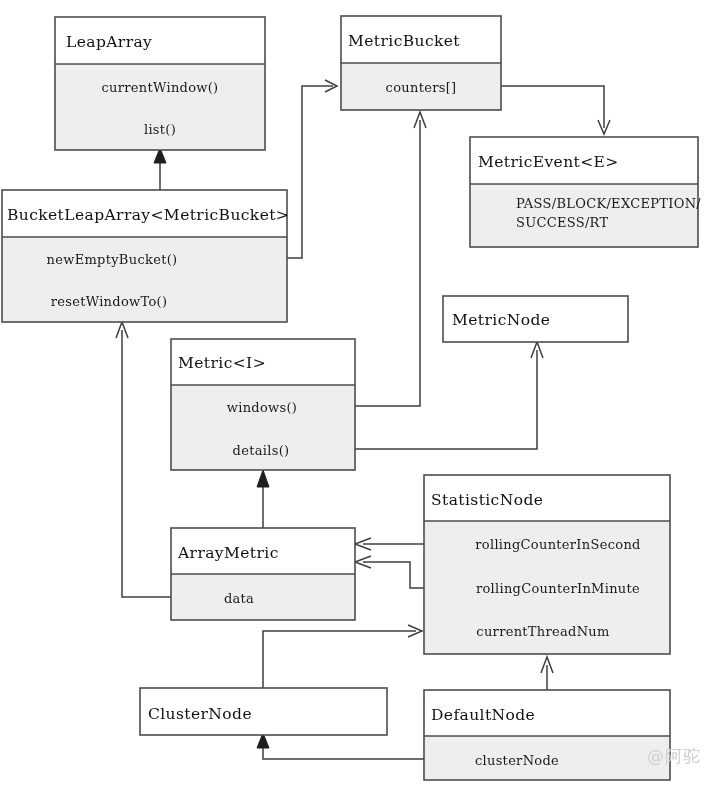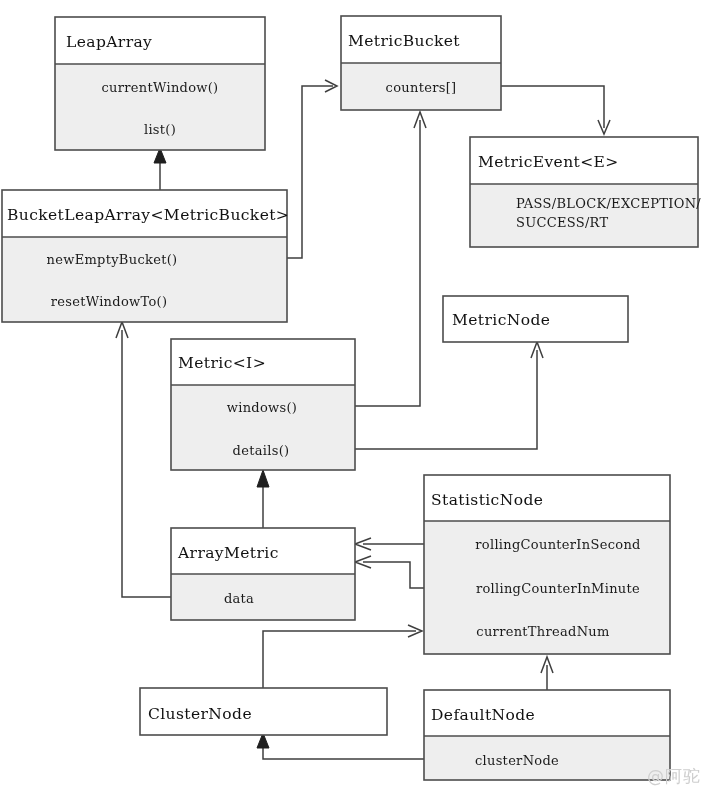--- a/index.html
+++ b/index.html
@@ -59,21 +59,21 @@
     stroke-width: 1.5;
   }
   .arrow-solid {
     fill: #1f1f1f;
     stroke: #1f1f1f;
     stroke-width: 1;
   }
   .watermark {
     position: absolute;
     right: 6px;
-    bottom: 12px;
+    bottom: 32px;
     font-family: "DejaVu Sans", "Liberation Sans", sans-serif;
     font-size: 17px;
     color: #cfcfcf;
     letter-spacing: 1px;
     user-select: none;
   }
 </style>
 </head>
 <body>
 

